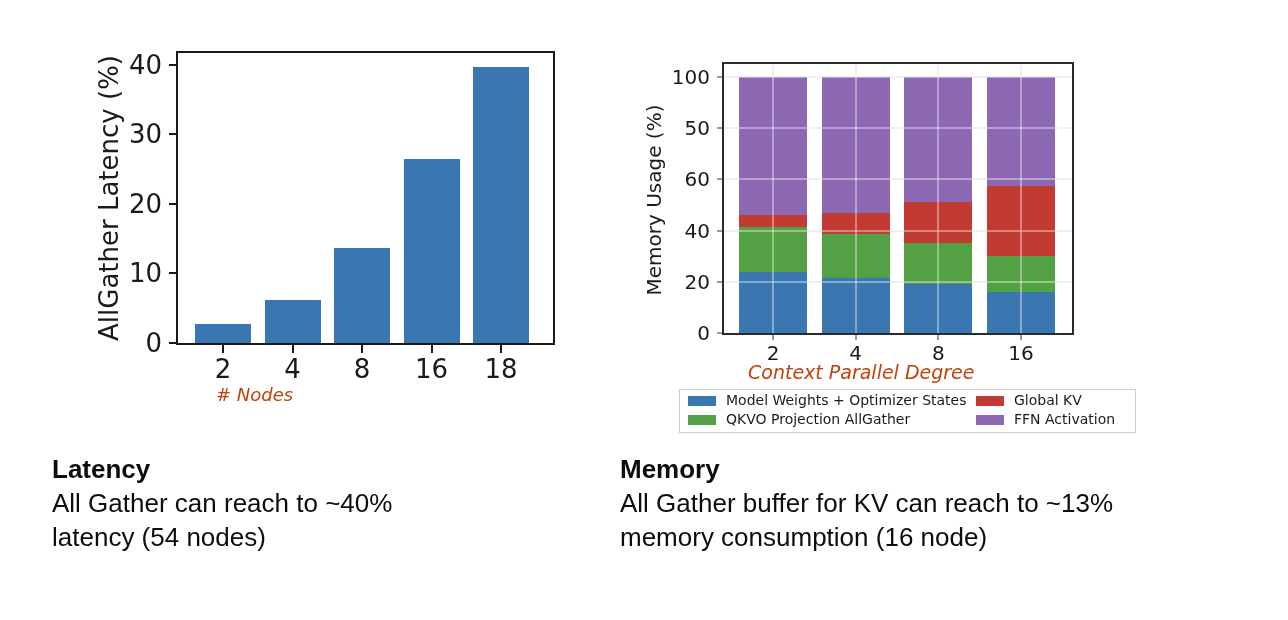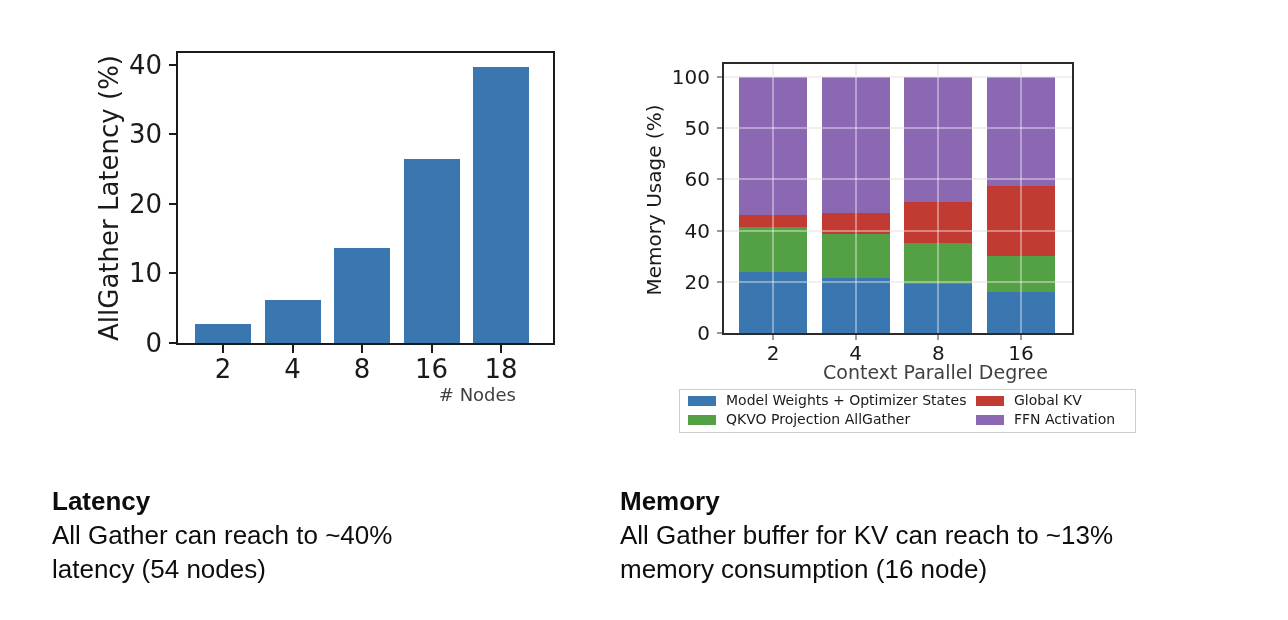--- a/index.html
+++ b/index.html
@@ -9,33 +9,33 @@
     overflow:hidden; font-family:"DejaVu Sans", sans-serif; color:#111111;
   }
   .abs { position:absolute; }
   .plot { position:absolute; background:#ffffff; }
   #plot1 { left:176px; top:51px; width:375px; height:290px; border:2px solid #1a1a1a; }
   #plot2 { left:722px; top:62px; width:348px; height:269px; border:2px solid #2b2b2b; }
   .plot-inner { position:absolute; left:0; top:0; right:0; bottom:0; overflow:hidden; }
   .ylab { position:absolute; text-align:center; transform:rotate(-90deg); color:#1a1a1a; white-space:nowrap; }
   #ylabel1 { left:-41px; top:183px; width:300px; font-size:26px; }
   #ylabel2 { left:514px; top:188px; width:280px; font-size:20px; }
-  .xlab { position:absolute; text-align:right; color:#404040; }
+  .xlab { position:absolute; text-align:left; color:#c2410c;font-style:italic; }
   #xlabel1 { left:216px; top:384px; width:300px; font-size:18px; }
   #xlabel2 { left:748px; top:361px; width:300px; font-size:19px; }
   #legend {
     position:absolute; left:679px; top:389px; width:455px; height:42px;
     background:#ffffff; border:1px solid #cccccc;
   }
   .legend-item { position:absolute; height:20px; }
   .legend-swatch { position:absolute; left:0; top:5px; width:28px; height:10px; }
   .legend-text { position:absolute; left:38px; top:1px; font-size:14px; color:#1a1a1a; white-space:nowrap; }
   .caption {
     position:absolute; font-family:"Liberation Sans", sans-serif;
-    font-size:26px; line-height:34px; color:#0d0d0d;margin-top:32px;
+    font-size:26px; line-height:34px; color:#0d0d0d;
   }
   #caption-latency { left:52px; top:452px; width:540px; }
   #caption-memory  { left:620px; top:452px; width:640px; }
   .cap-title { font-weight:bold; }
 </style>
 </head>
 <body>
 
 <div id="canvas">
 

